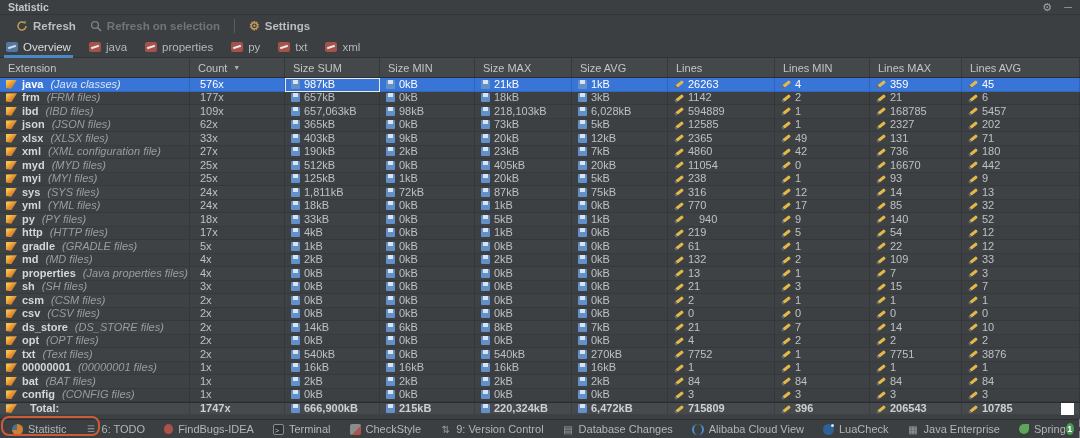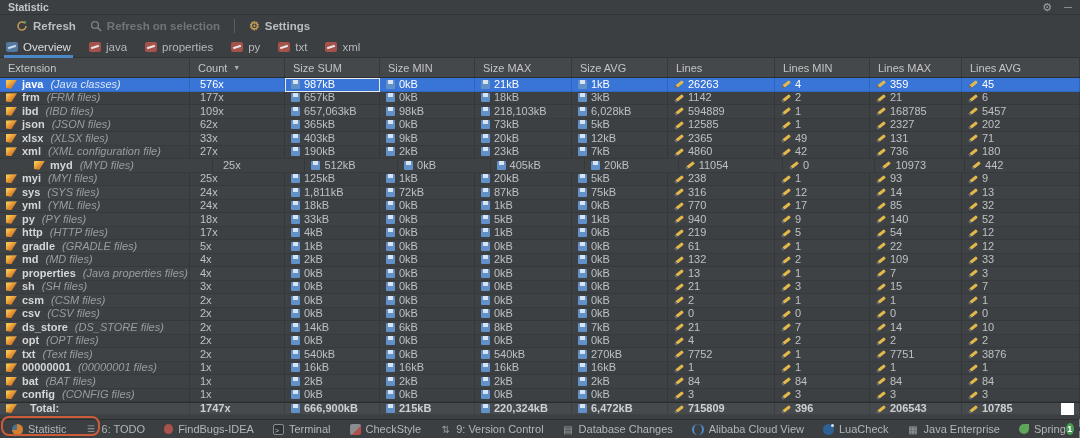--- a/index.html
+++ b/index.html
@@ -450,21 +450,21 @@
           <div class="cell" style="width: 92px;">
             <span class="icon-pencil"></span>
             <span class="val">736</span>
           </div>
           <div class="cell" style="width: 118px;">
             <span class="icon-pencil"></span>
             <span class="val">180</span>
           </div>
         </div>
         <div class="trow">
-          <div class="cell c-ext" style="width: 190px; margin-left: 28px;">
+          <div class="cell c-ext" style="width: 190px;">
             <span class="icon-flag"></span>
             <span class="ext">myd</span>
             <span class="desc">(MYD files)</span>
           </div>
           <div class="cell" style="width: 95px;">
             <span class="val">25x</span>
           </div>
           <div class="cell" style="width: 95px;">
             <span class="icon-floppy"></span>
             <span class="val">512kB</span>
@@ -484,21 +484,21 @@
           <div class="cell" style="width: 107px;">
             <span class="icon-pencil"></span>
             <span class="val">11054</span>
           </div>
           <div class="cell" style="width: 95px;">
             <span class="icon-pencil"></span>
             <span class="val">0</span>
           </div>
           <div class="cell" style="width: 92px;">
             <span class="icon-pencil"></span>
-            <span class="val">10973</span>
+            <span class="val">16670</span>
           </div>
           <div class="cell" style="width: 118px;">
             <span class="icon-pencil"></span>
             <span class="val">442</span>
           </div>
         </div>
         <div class="trow">
           <div class="cell c-ext" style="width: 190px;">
             <span class="icon-flag"></span>
             <span class="ext">myi</span>
@@ -642,21 +642,21 @@
             <span class="val">0kB</span>
           </div>
           <div class="cell" style="width: 97px;">
             <span class="icon-floppy"></span>
             <span class="val">5kB</span>
           </div>
           <div class="cell" style="width: 96px;">
             <span class="icon-floppy"></span>
             <span class="val">1kB</span>
           </div>
-          <div class="cell" style="width: 107px;">
+          <div class="cell" style="width: 107px; gap: 11px;">
             <span class="icon-pencil"></span>
             <span class="val">940</span>
           </div>
           <div class="cell" style="width: 95px;">
             <span class="icon-pencil"></span>
             <span class="val">9</span>
           </div>
           <div class="cell" style="width: 92px;">
             <span class="icon-pencil"></span>
             <span class="val">140</span>

